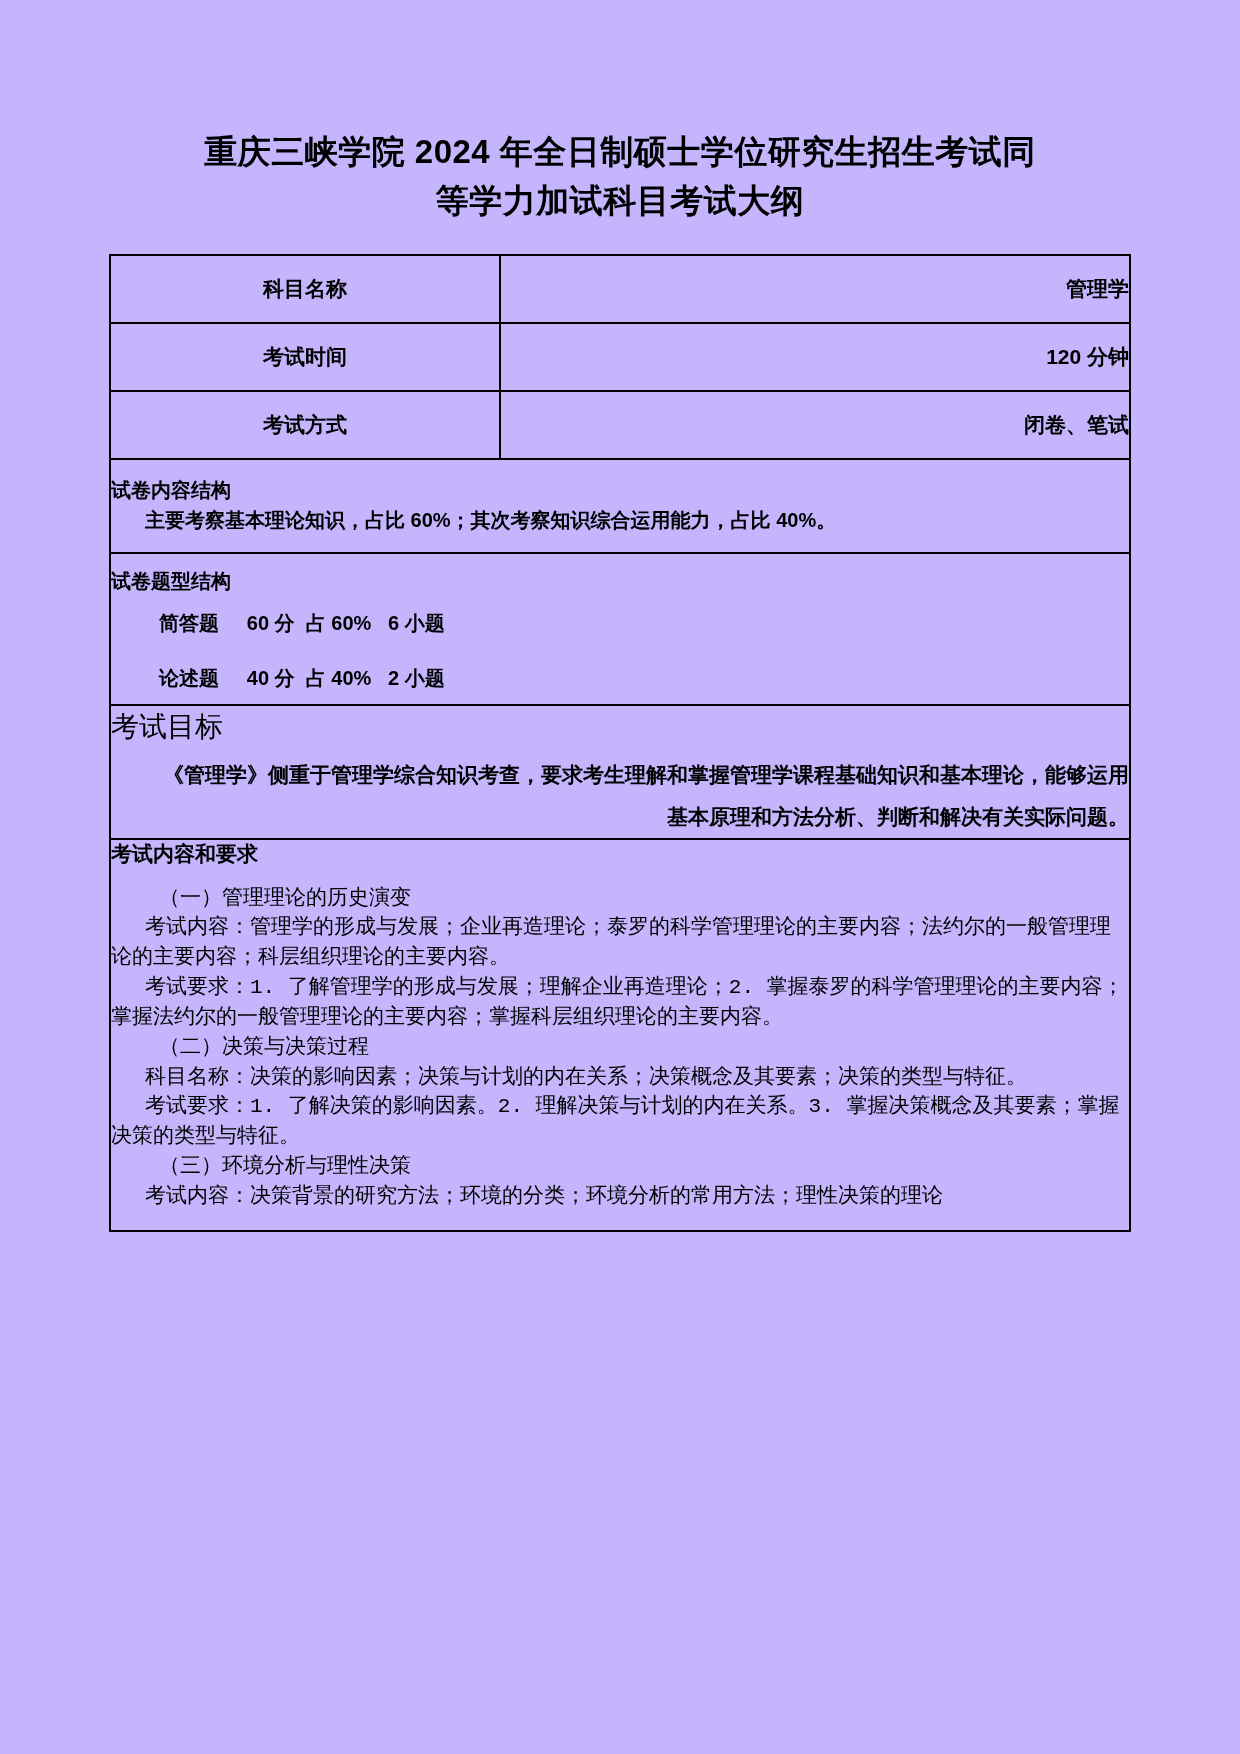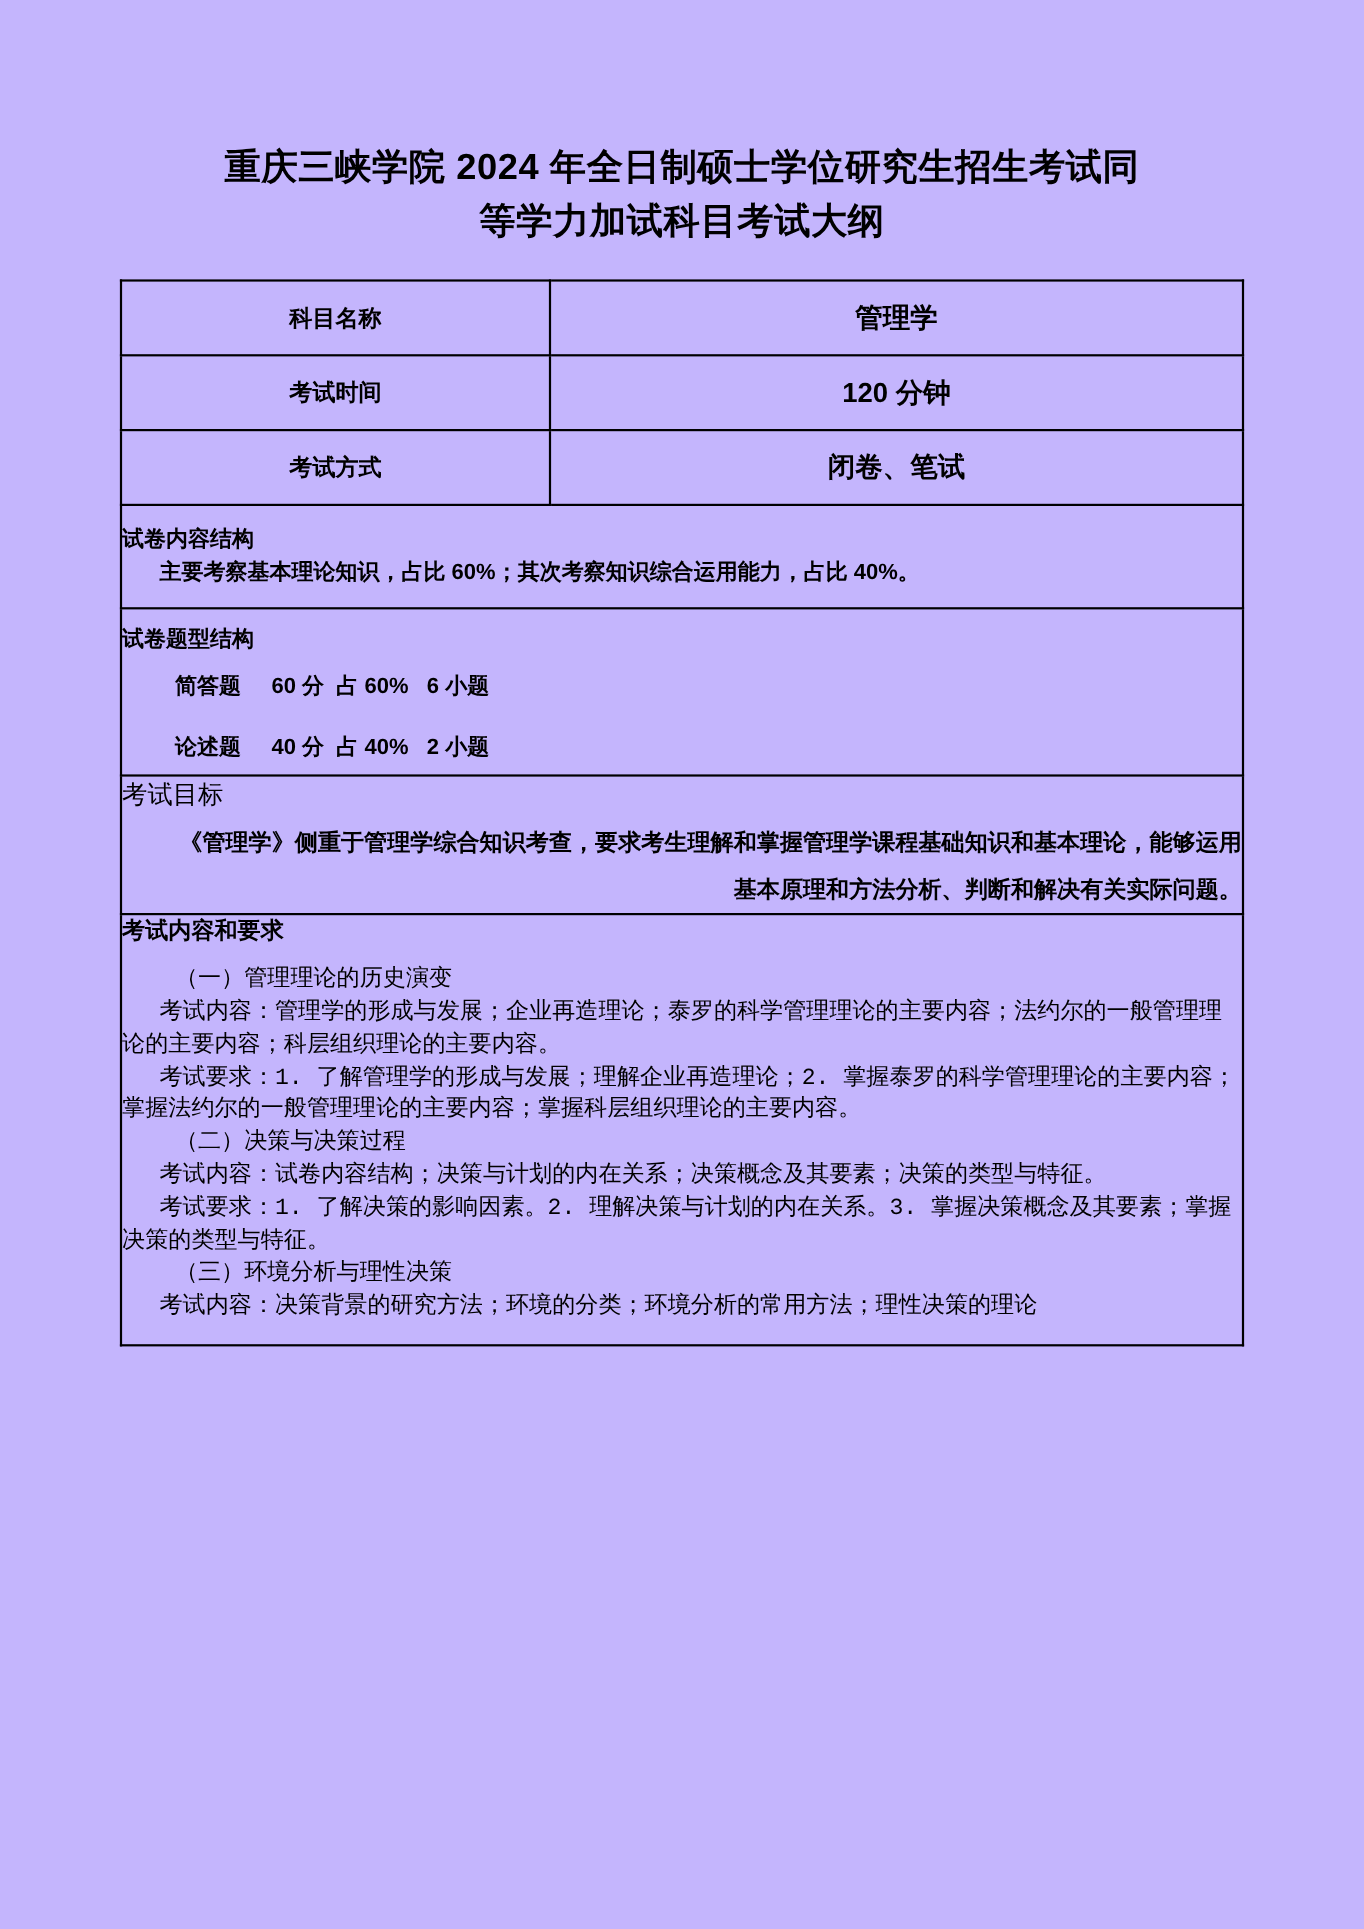--- a/index.html
+++ b/index.html
@@ -41,36 +41,37 @@
     vertical-align: middle;
   }
   .info-cell {
     height: 66px;
     text-align: center;
     font-family: "Liberation Sans", "DejaVu Sans", sans-serif;
     font-weight: bold;
     font-size: 21px;
   }
   .info-cell.value {
-    font-size: 25px;
+    font-size: 21px;
+    text-align: right;
   }
   .block-cell {
     padding: 10px 14px 14px 14px;
     border-radius: 18px;
   }
   .block-head {
     font-family: "Liberation Sans", "DejaVu Sans", sans-serif;
     font-weight: bold;
     font-size: 20px;
     line-height: 1.5;
   }
   .block-head.plain {
     font-family: "Liberation Serif", "DejaVu Serif", serif;
     font-weight: normal;
-    font-size: 23px;
+    font-size: 28px;
   }
   .block-line {
     font-family: "Liberation Sans", "DejaVu Sans", sans-serif;
     font-weight: bold;
     font-size: 20px;
     line-height: 1.55;
     text-indent: 34px;
   }
   .struct-row {
     font-family: "Liberation Sans", "DejaVu Sans", sans-serif;
@@ -162,21 +163,21 @@
         </td>
       </tr>
 
       <tr>
         <td class="content-cell" colspan="2" style="height:390px; vertical-align:top">
           <div class="content-head">考试内容和要求</div>
           <p class="c-para sub">（一）管理理论的历史演变</p>
           <p class="c-para">考试内容：管理学的形成与发展；企业再造理论；泰罗的科学管理理论的主要内容；法约尔的一般管理理论的主要内容；科层组织理论的主要内容。</p>
           <p class="c-para">考试要求：1. 了解管理学的形成与发展；理解企业再造理论；2. 掌握泰罗的科学管理理论的主要内容；掌握法约尔的一般管理理论的主要内容；掌握科层组织理论的主要内容。</p>
           <p class="c-para sub">（二）决策与决策过程</p>
-          <p class="c-para">考试内容：试卷内容结构；决策与计划的内在关系；决策概念及其要素；决策的类型与特征。</p>
+          <p class="c-para">科目名称：决策的影响因素；决策与计划的内在关系；决策概念及其要素；决策的类型与特征。</p>
           <p class="c-para">考试要求：1. 了解决策的影响因素。2. 理解决策与计划的内在关系。3. 掌握决策概念及其要素；掌握决策的类型与特征。</p>
           <p class="c-para sub">（三）环境分析与理性决策</p>
           <p class="c-para">考试内容：决策背景的研究方法；环境的分类；环境分析的常用方法；理性决策的理论</p>
         </td>
       </tr>
     </tbody>
   </table>
 
 </div>
 

